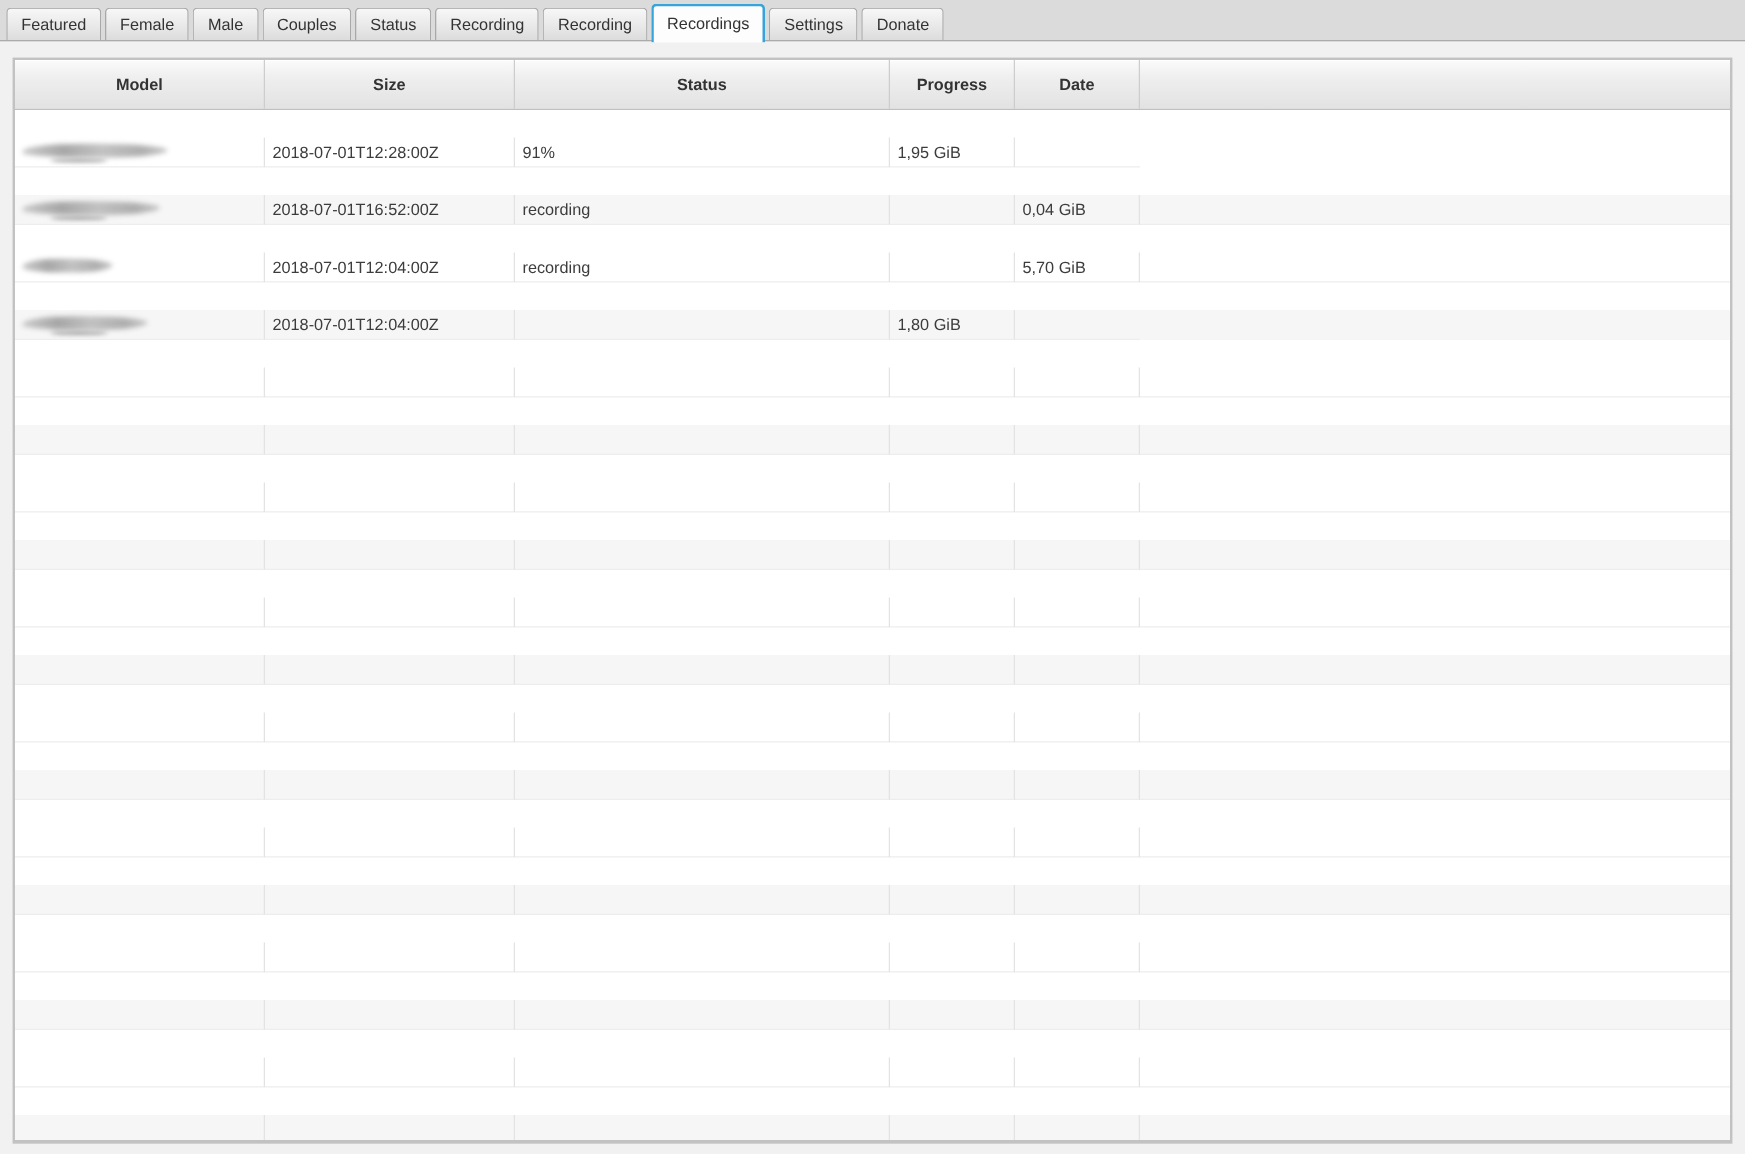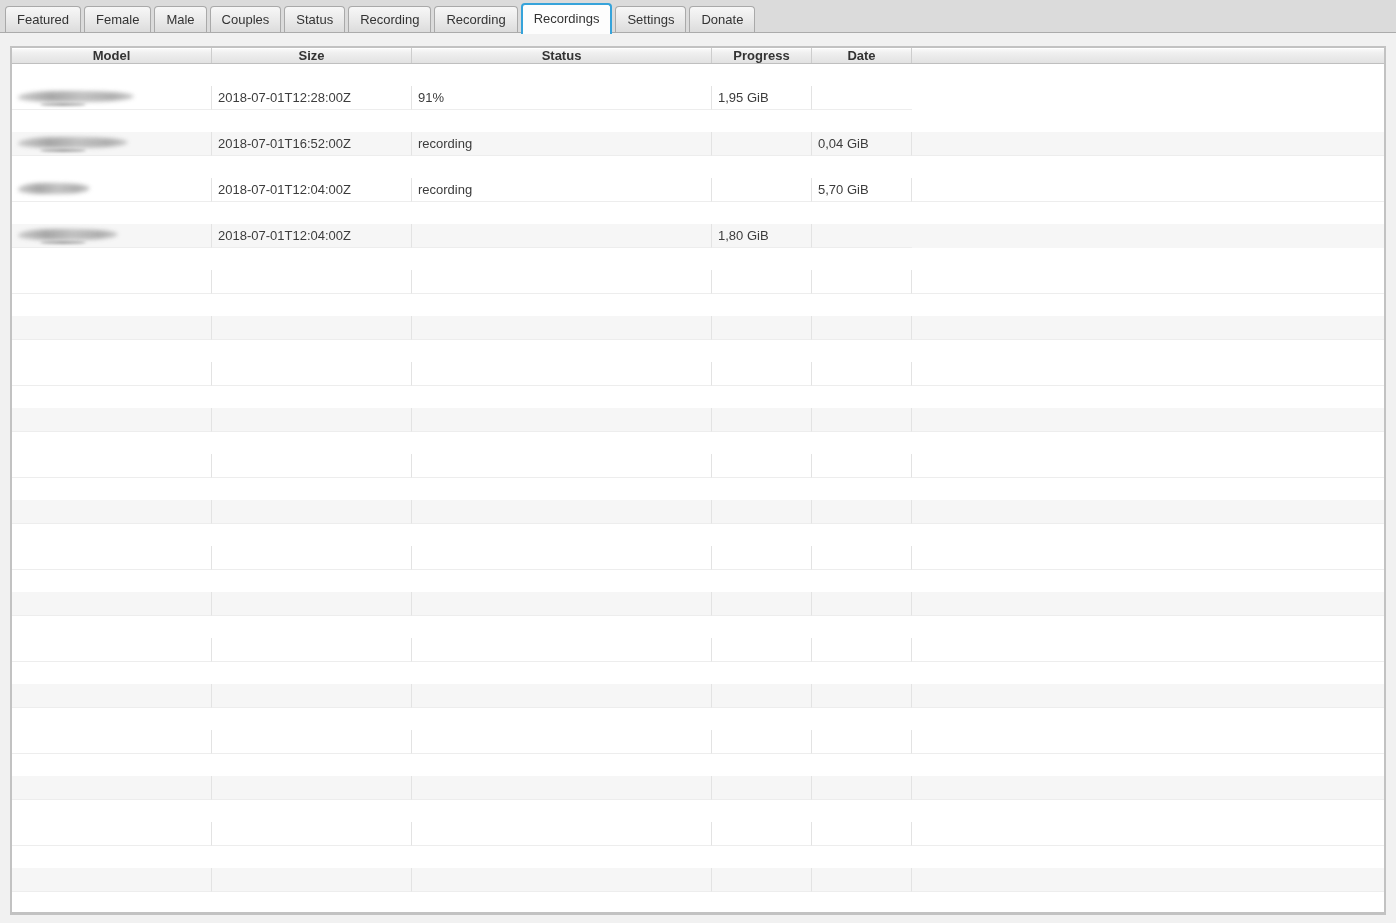--- a/index.html
+++ b/index.html
@@ -56,21 +56,21 @@
     background: #ffffff;
     border: 2px solid #c2c2c2;
     border-bottom-width: 3px;
     overflow: hidden;
   }
   .grid-row {
     display: grid;
     grid-template-columns: 200px 200px 300px 100px 100px minmax(0,1fr);
   }
   .thead {
-    height: 16px;
+    height: 40px;
     background: linear-gradient(#fbfbfb, #efefef 35%, #e2e2e2);
     border-bottom: 1px solid #bfbfbf;
     box-sizing: border-box;
   }
   .th {
     display: flex;
     align-items: center;
     justify-content: center;
     font-size: 13px;
     font-weight: bold;

